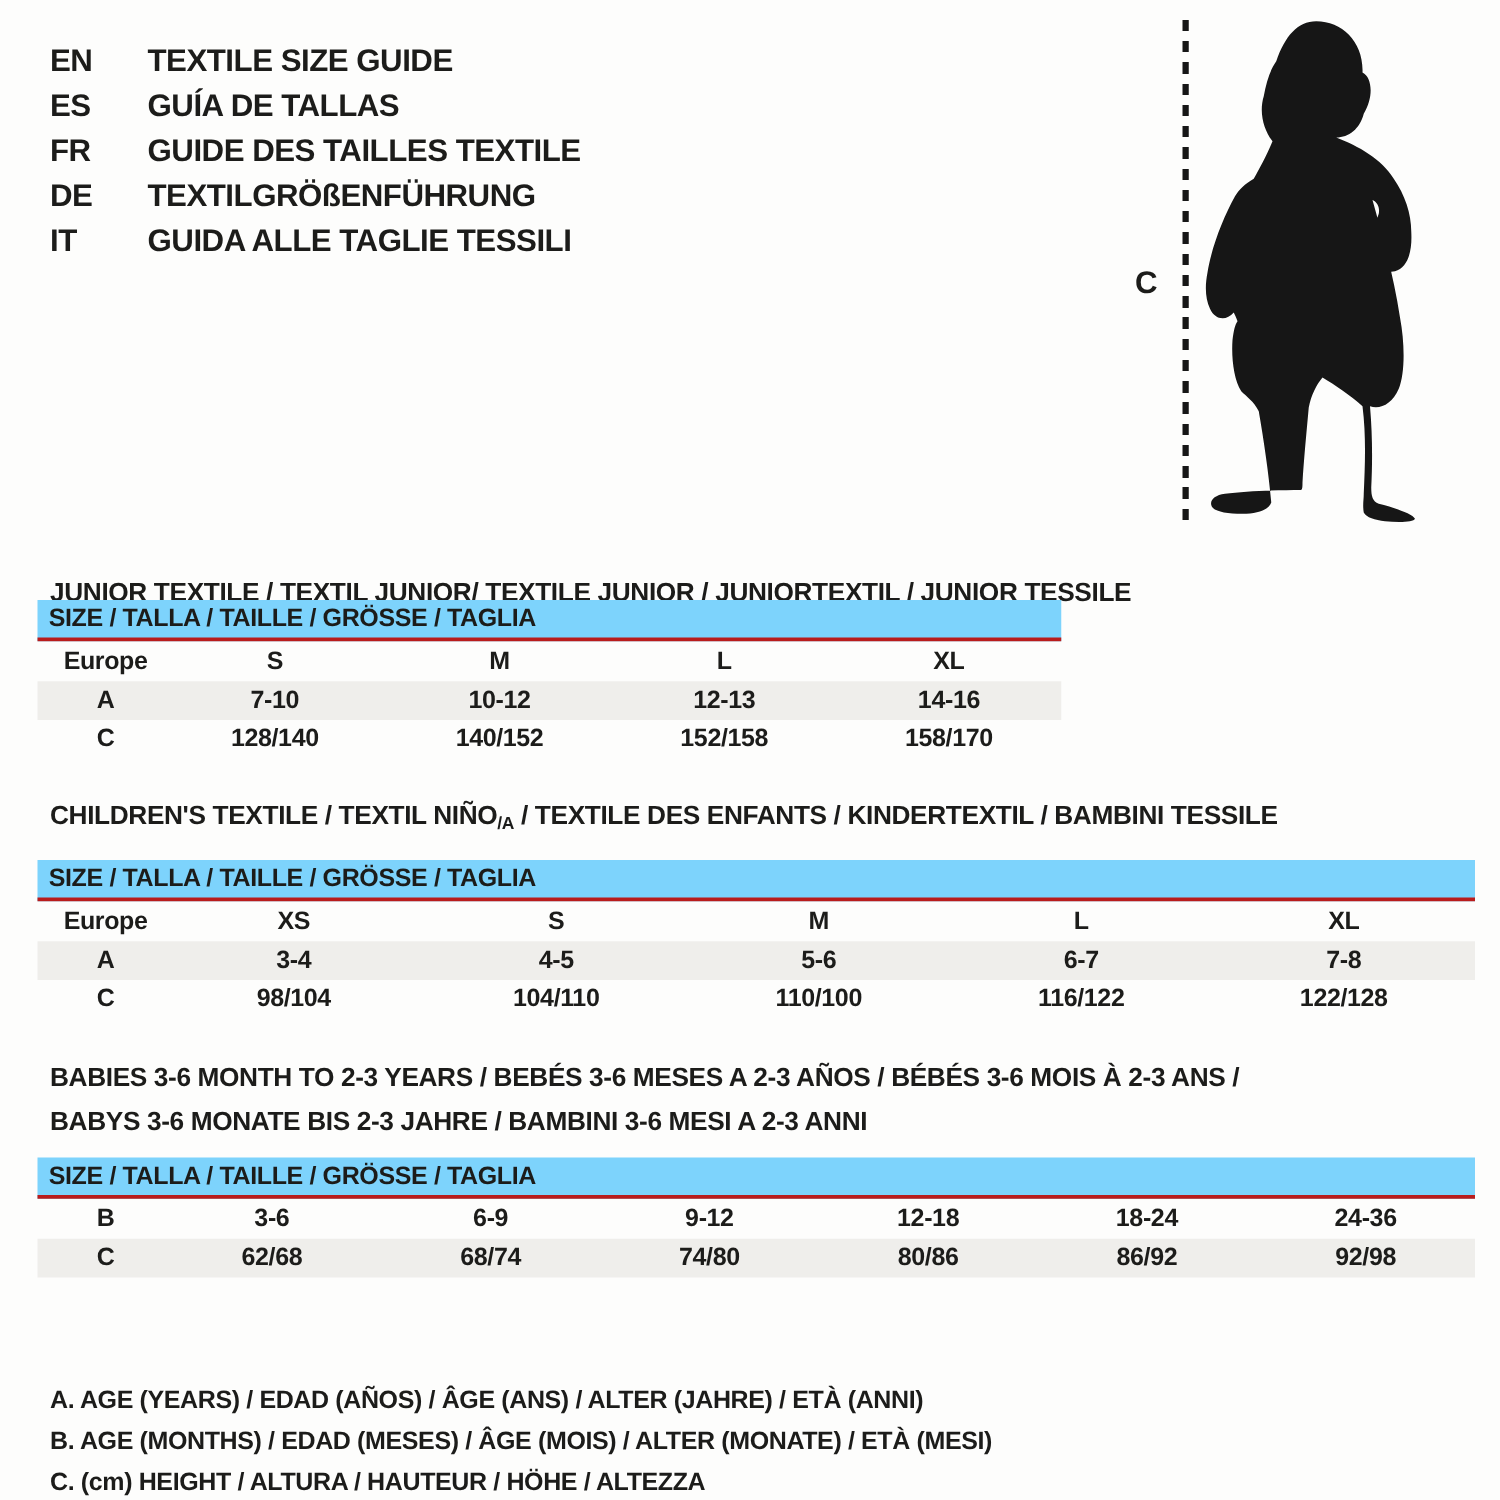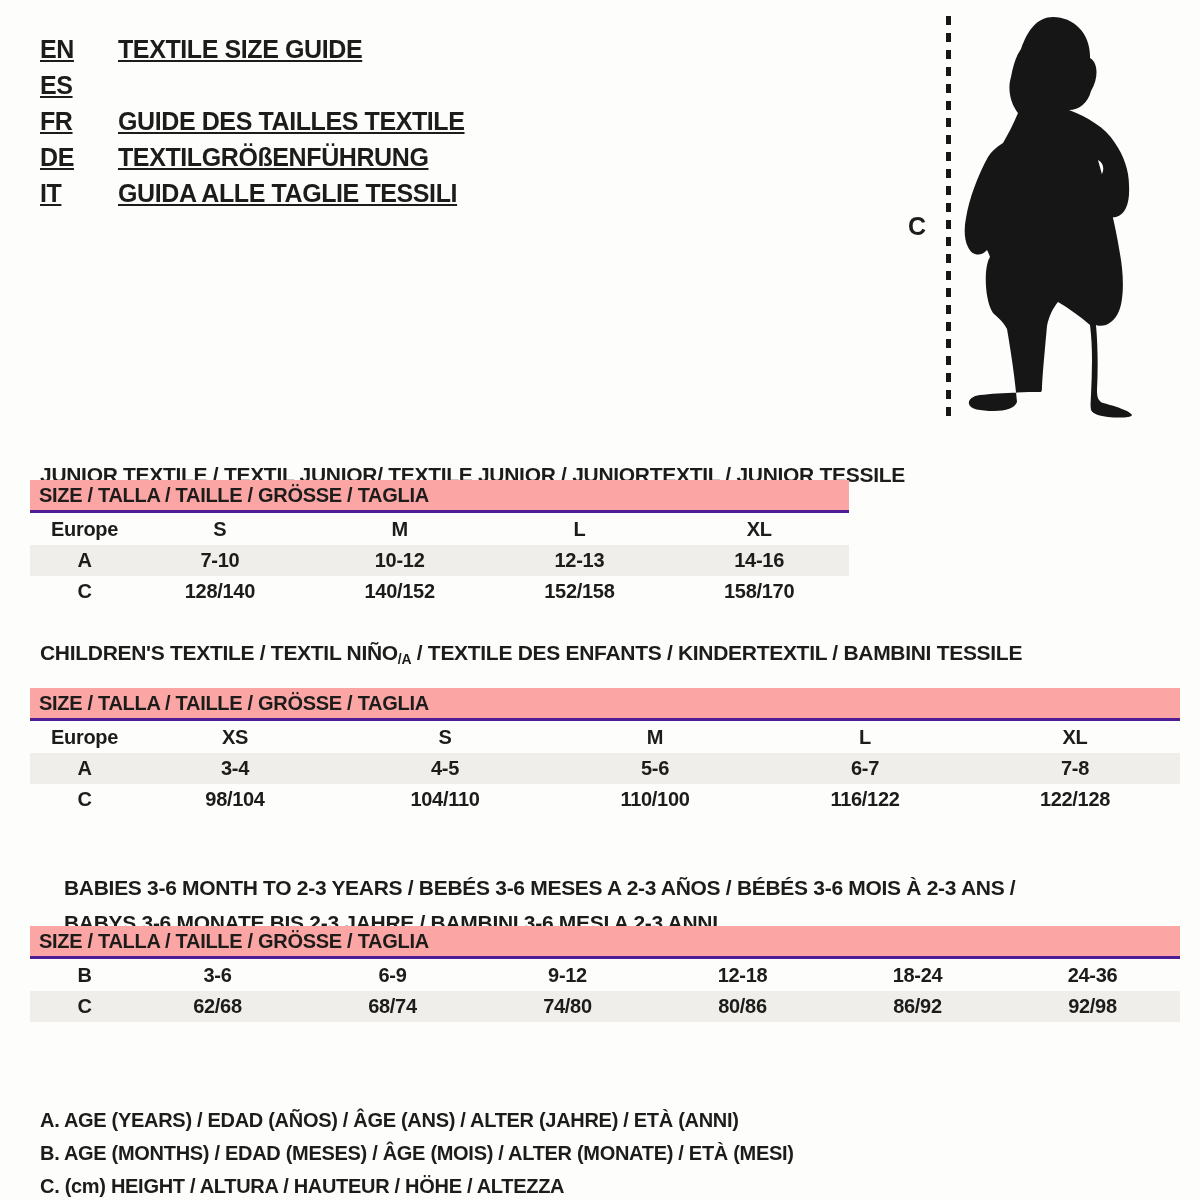--- a/index.html
+++ b/index.html
@@ -3,53 +3,54 @@
 <meta charset="utf-8">
 <style>
   html,body{margin:0;padding:0;}
   body{
     position:relative;width:1200px;height:1200px;overflow:hidden;
     background:#fdfdfc;color:#1c1c1a;
     font-family:"Liberation Sans",sans-serif;
   }
   .abs{position:absolute;}
   
-  .lang-block{left:40px;top:31px;text-decoration:underline;}
+  .lang-block{left:40px;top:31px;}
   .lang-row{display:flex;font-weight:700;font-size:25px;line-height:36px;letter-spacing:-0.4px;}
   .lang-code{width:78px;}
   
   .measure-line{left:946px;top:16px;width:5px;height:400px;
     background:repeating-linear-gradient(to bottom,#161616 0 9px,transparent 9px 17px);}
   .measure-label{left:908px;top:212px;font-weight:700;font-size:25px;}
   .baby-svg{left:958px;top:14px;}
   
   .sec-title{font-weight:700;font-size:21px;letter-spacing:-0.3px;white-space:nowrap;}
   .sub{font-size:14px;vertical-align:-4px;font-weight:700;}
   
   .size-table{box-sizing:border-box;}
-  .size-header{box-sizing:border-box;height:33px;background:#fca5a5;border-bottom:3px solid #4c1d95;
+  .size-header{box-sizing:border-box;height:33px;background:#7dd3fc;border-bottom:3px solid #b91c1c;
     display:flex;align-items:center;padding-left:9px;font-weight:700;font-size:20px;letter-spacing:-0.3px;}
   .trow{display:flex;align-items:center;height:31px;font-weight:700;font-size:20px;letter-spacing:-0.3px;}
   .trow.first{height:32px;}
   .trow.alt{background:#efeeeb;}
   .cell{flex:1;text-align:center;}
   .cell.label{flex:0 0 100px;text-align:center;padding-left:9px;box-sizing:border-box;}
   
   .legend-row{font-weight:700;font-size:20px;line-height:33px;letter-spacing:-0.3px;white-space:nowrap;}
 </style>
 </head>
 <body>
 
 <div class="abs lang-block">
   <div class="lang-row">
     <span class="lang-code">EN</span>
     <span>TEXTILE SIZE GUIDE</span>
   </div>
   <div class="lang-row">
     <span class="lang-code">ES</span>
+    <span>GUÍA DE TALLAS</span>
   </div>
   <div class="lang-row">
     <span class="lang-code">FR</span>
     <span>GUIDE DES TAILLES TEXTILE</span>
   </div>
   <div class="lang-row">
     <span class="lang-code">DE</span>
     <span>TEXTILGRÖßENFÜHRUNG</span>
   </div>
   <div class="lang-row">
@@ -154,21 +155,21 @@
   <div class="trow">
     <div class="cell label">C</div>
     <div class="cell">98/104</div>
     <div class="cell">104/110</div>
     <div class="cell">110/100</div>
     <div class="cell">116/122</div>
     <div class="cell">122/128</div>
   </div>
 </div>
 
-<div class="abs" style="left:40px;top:870px;margin-left:24px;">
+<div class="abs" style="left:40px;top:845px;">
   <div class="sec-title" style="line-height:35px;">BABIES 3-6 MONTH TO 2-3 YEARS / BEBÉS 3-6 MESES A 2-3 AÑOS / BÉBÉS 3-6 MOIS À 2-3 ANS /</div>
   <div class="sec-title" style="line-height:35px;">BABYS 3-6 MONATE BIS 2-3 JAHRE / BAMBINI 3-6 MESI A 2-3 ANNI</div>
 </div>
 <div class="abs size-table" style="left:30px;top:926px;width:1150px;">
   <div class="size-header">SIZE / TALLA / TAILLE / GRÖSSE / TAGLIA</div>
   <div class="trow first">
     <div class="cell label">B</div>
     <div class="cell">3-6</div>
     <div class="cell">6-9</div>
     <div class="cell">9-12</div>

